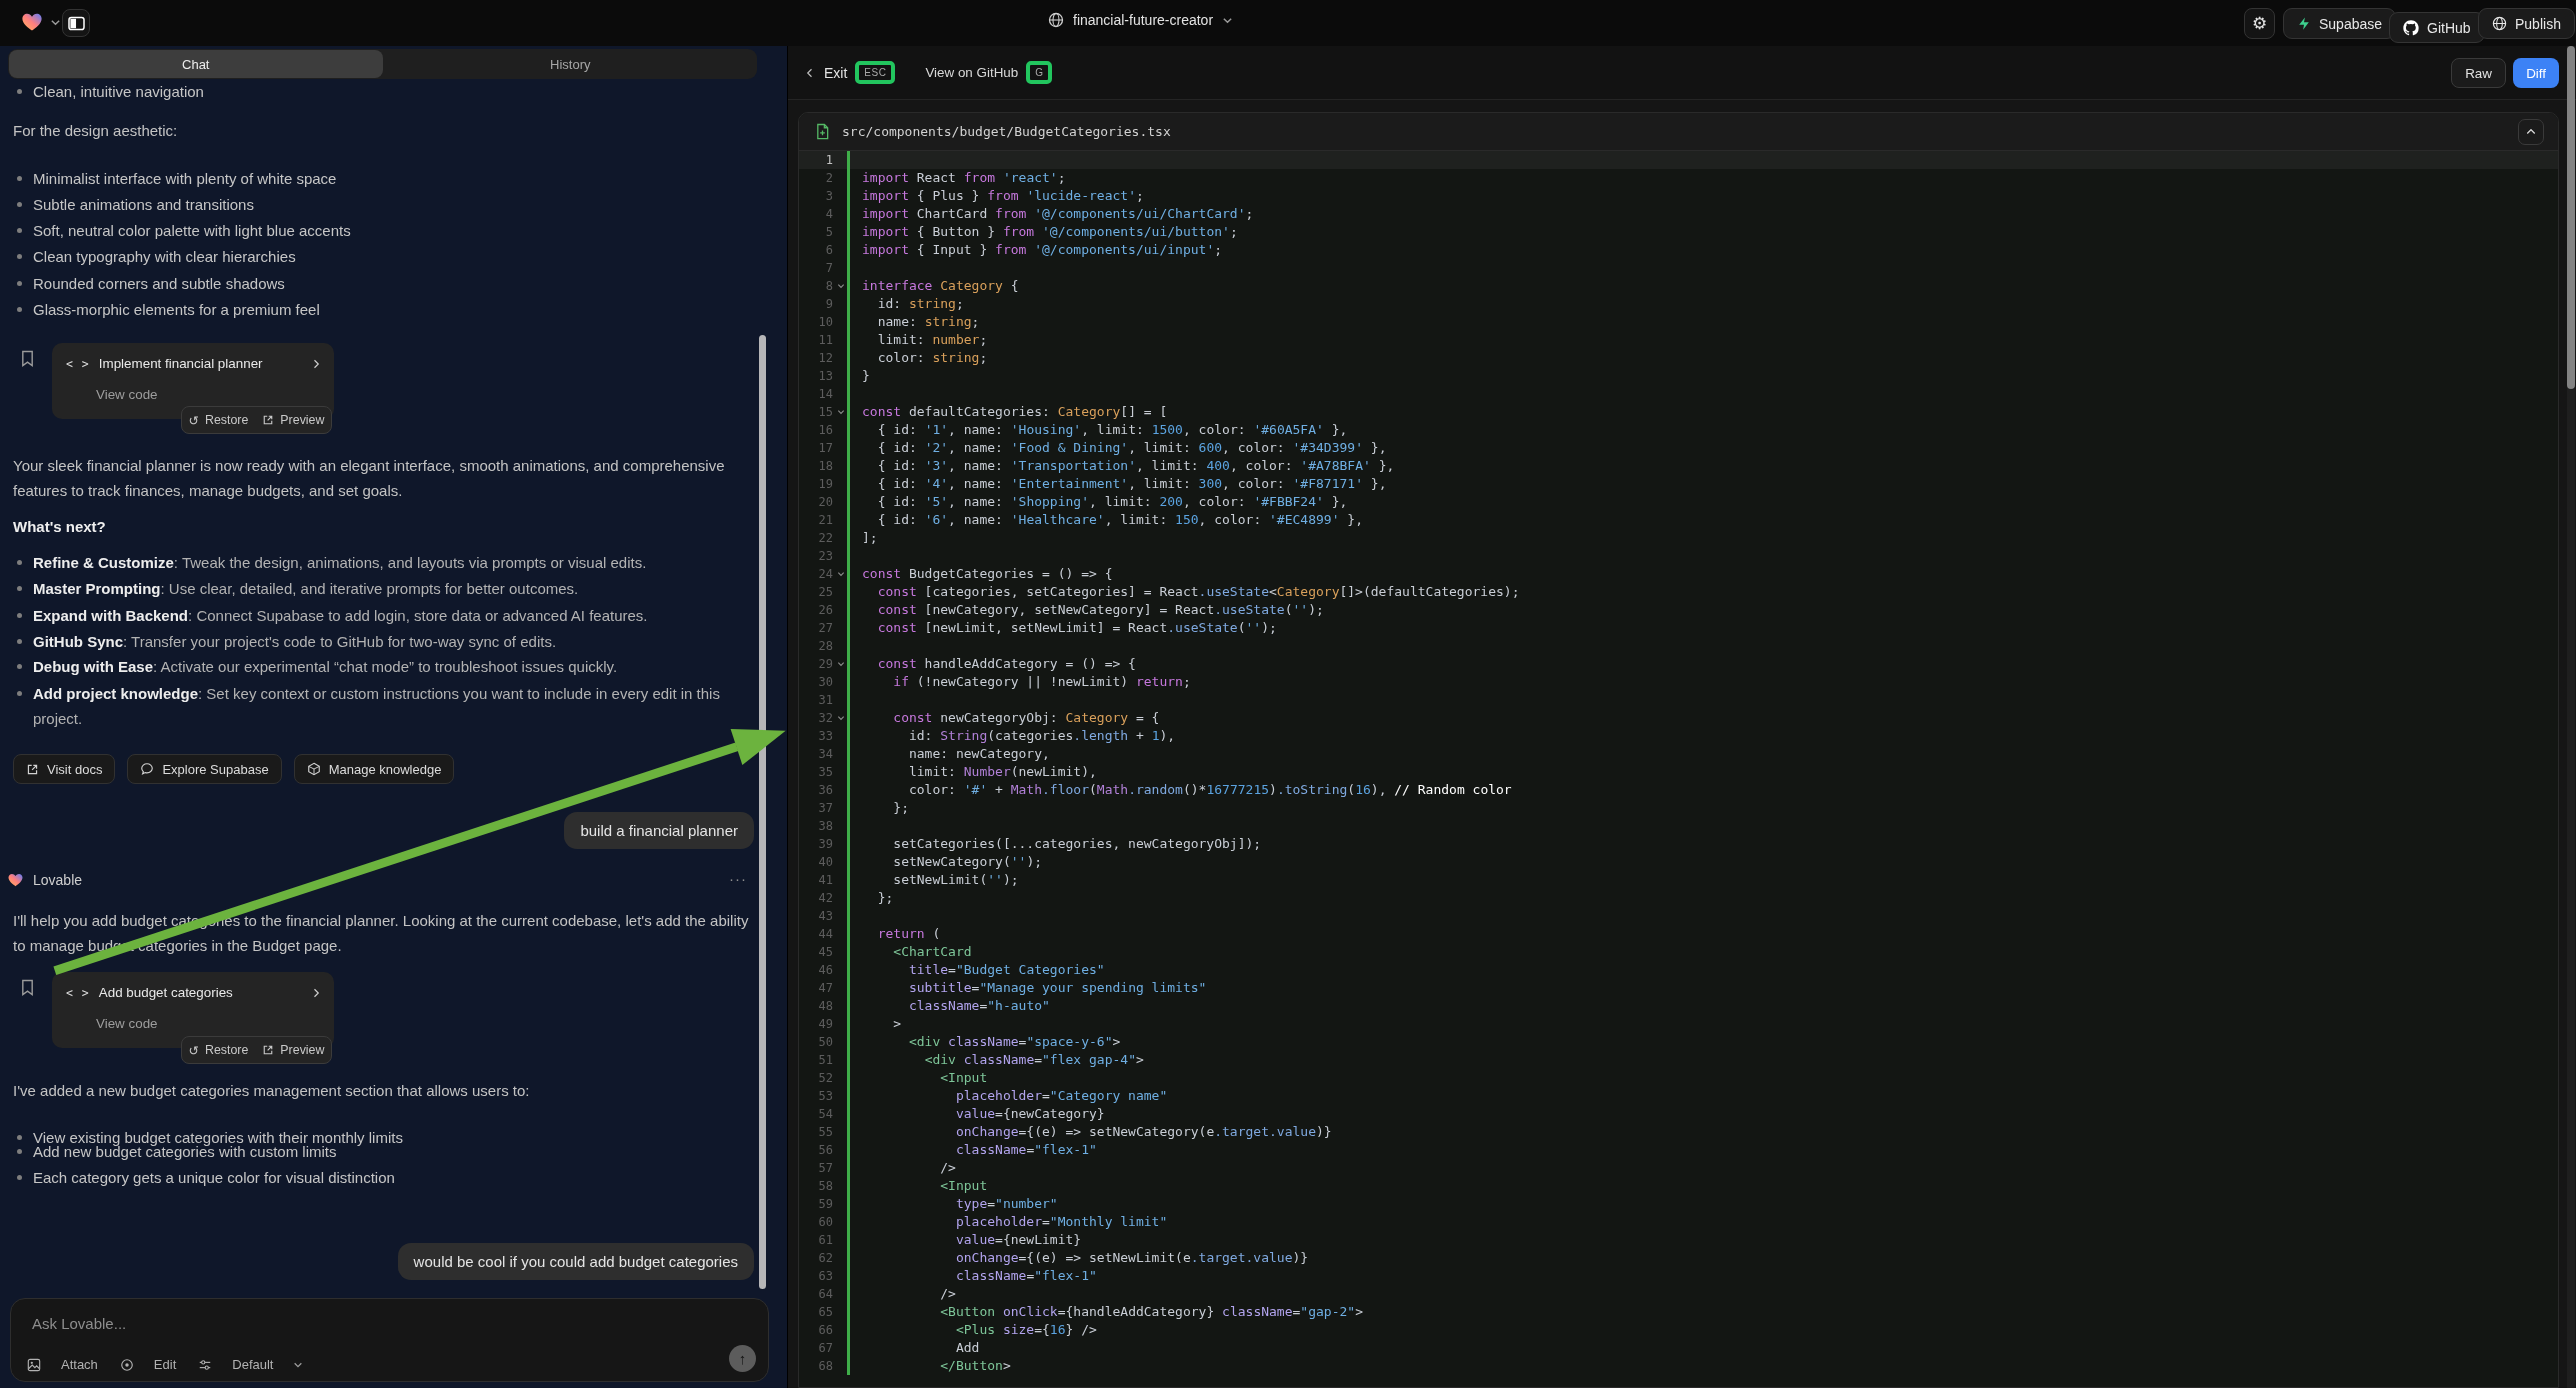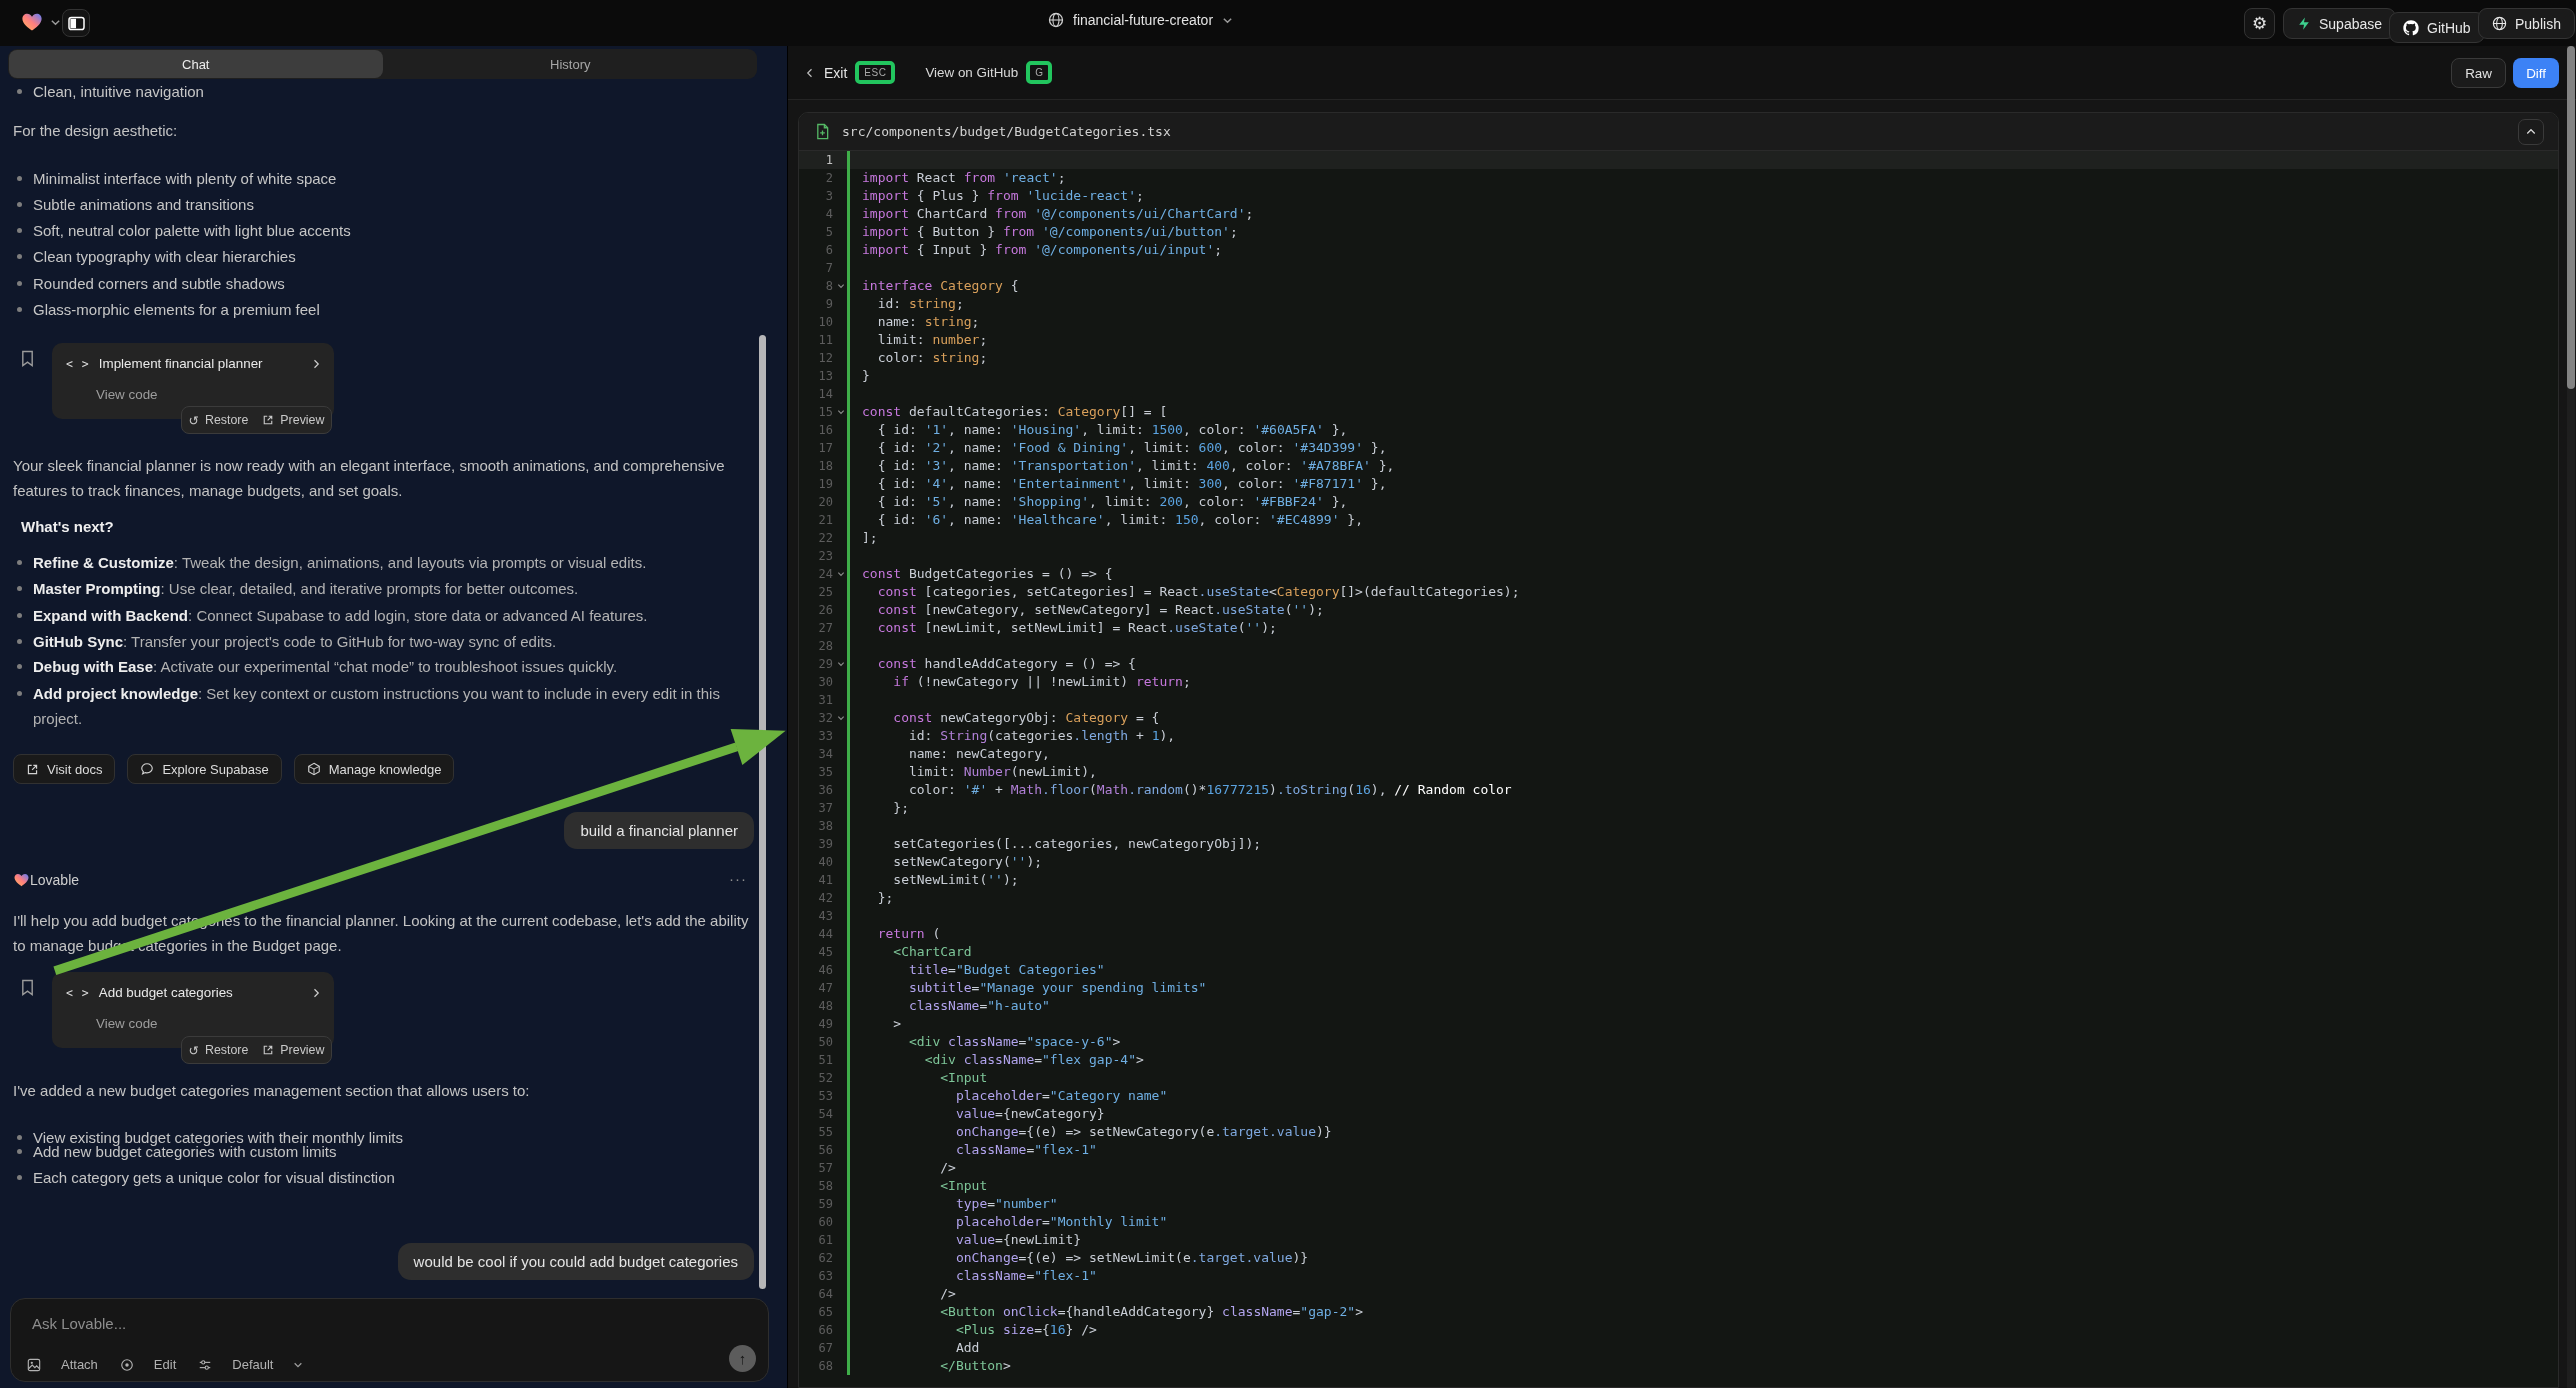--- a/index.html
+++ b/index.html
@@ -37,21 +37,21 @@
   .msg-card .code-glyph { font-family:"DejaVu Sans Mono", monospace; font-size:11.5px; color:#dcdcdc; letter-spacing:1px; }
   .msg-card .vrow { position:absolute; left:44px; top:44px; color:#9d9d9d; font-size:13.4px; }
   .card-toolbar { position:absolute; left:181px; width:151px; height:28px; background:#242424; border:1px solid #3b3b3b;
     border-radius:8px; display:flex; align-items:center; justify-content:center; gap:14px; font-size:12.4px; color:#c9c9c9; }
   .card-toolbar .itm { display:flex; align-items:center; gap:6px; }
   .bookmark { position:absolute; left:20px; }
   .chip { display:inline-flex; align-items:center; gap:8px; height:30px; padding:0 12px; background:#1a1a1a;
     border:1px solid #313131; border-radius:8px; color:#dcdcdc; font-size:13px; }
   .bubble { position:absolute; right:33px; background:#2e2e2e; border-radius:13px; padding:10px 16px;
     color:#e4e4e4; font-size:15px; white-space:nowrap; }
-  .lov-row { position:absolute; left:13px; display:flex; align-items:center; color:#cfcfcf; font-size:14px; }
+  .lov-row { position:absolute; left:7px; display:flex; align-items:center; gap:9px; color:#cfcfcf; font-size:14px; }
   .dots-more { position:absolute; right:40px; color:#8f8f8f; font-size:15px; letter-spacing:1px; }
   .ask-box { position:absolute; left:10px; top:1252px; width:759px; height:84px; background:#161616;
     border:1px solid #2e2e2e; border-radius:15px; }
   .ask-ph { position:absolute; left:21px; top:16px; color:#8d8d8d; font-size:15px; }
   .ask-actions { position:absolute; left:16px; bottom:9px; display:flex; align-items:center; gap:22px;
     color:#b2b2b2; font-size:13px; }
   .ask-actions .itm { display:flex; align-items:center; gap:20px; }
   .send-btn { position:absolute; right:12px; bottom:9px; width:27px; height:27px; border-radius:50%;
     background:#5c5c5c; display:flex; align-items:center; justify-content:center; color:#151515;
     font-size:15px; font-weight:bold; }
@@ -232,21 +232,21 @@
             <path d="M7 3H3v10h10V9" fill="none" stroke="#c9c9c9" stroke-width="1.5"></path>
             <path d="M9 3h4v4M13 3 7.5 8.5" fill="none" stroke="#c9c9c9" stroke-width="1.5"></path>
           </svg>
       </span>
       <span>Preview</span>
     </span>
   </div>
 
   <div class="p abs" style="left:13px;top:407px;width:712px;">Your sleek financial planner is now ready with an elegant interface, smooth animations, and comprehensive features to track finances, manage budgets, and set goals.</div>
 
-  <div class="abs" style="left:13px;top:472px;color:#efefef;font-size:15px;font-weight:bold;margin-left:8px;">What's next?</div>
+  <div class="abs" style="left:13px;top:472px;color:#efefef;font-size:15px;font-weight:bold;">What's next?</div>
 
   <div class="wn-item abs" style="top:504px;">
       <span class="dot"></span>
       <span><b>Refine &amp; Customize</b><span class="rest">: Tweak the design, animations, and layouts via prompts or visual edits.</span></span>
     </div>
   <div class="wn-item abs" style="top:530px;">
       <span class="dot"></span>
       <span><b>Master Prompting</b><span class="rest">: Use clear, detailed, and iterative prompts for better outcomes.</span></span>
     </div>
   <div class="wn-item abs" style="top:557px;">

